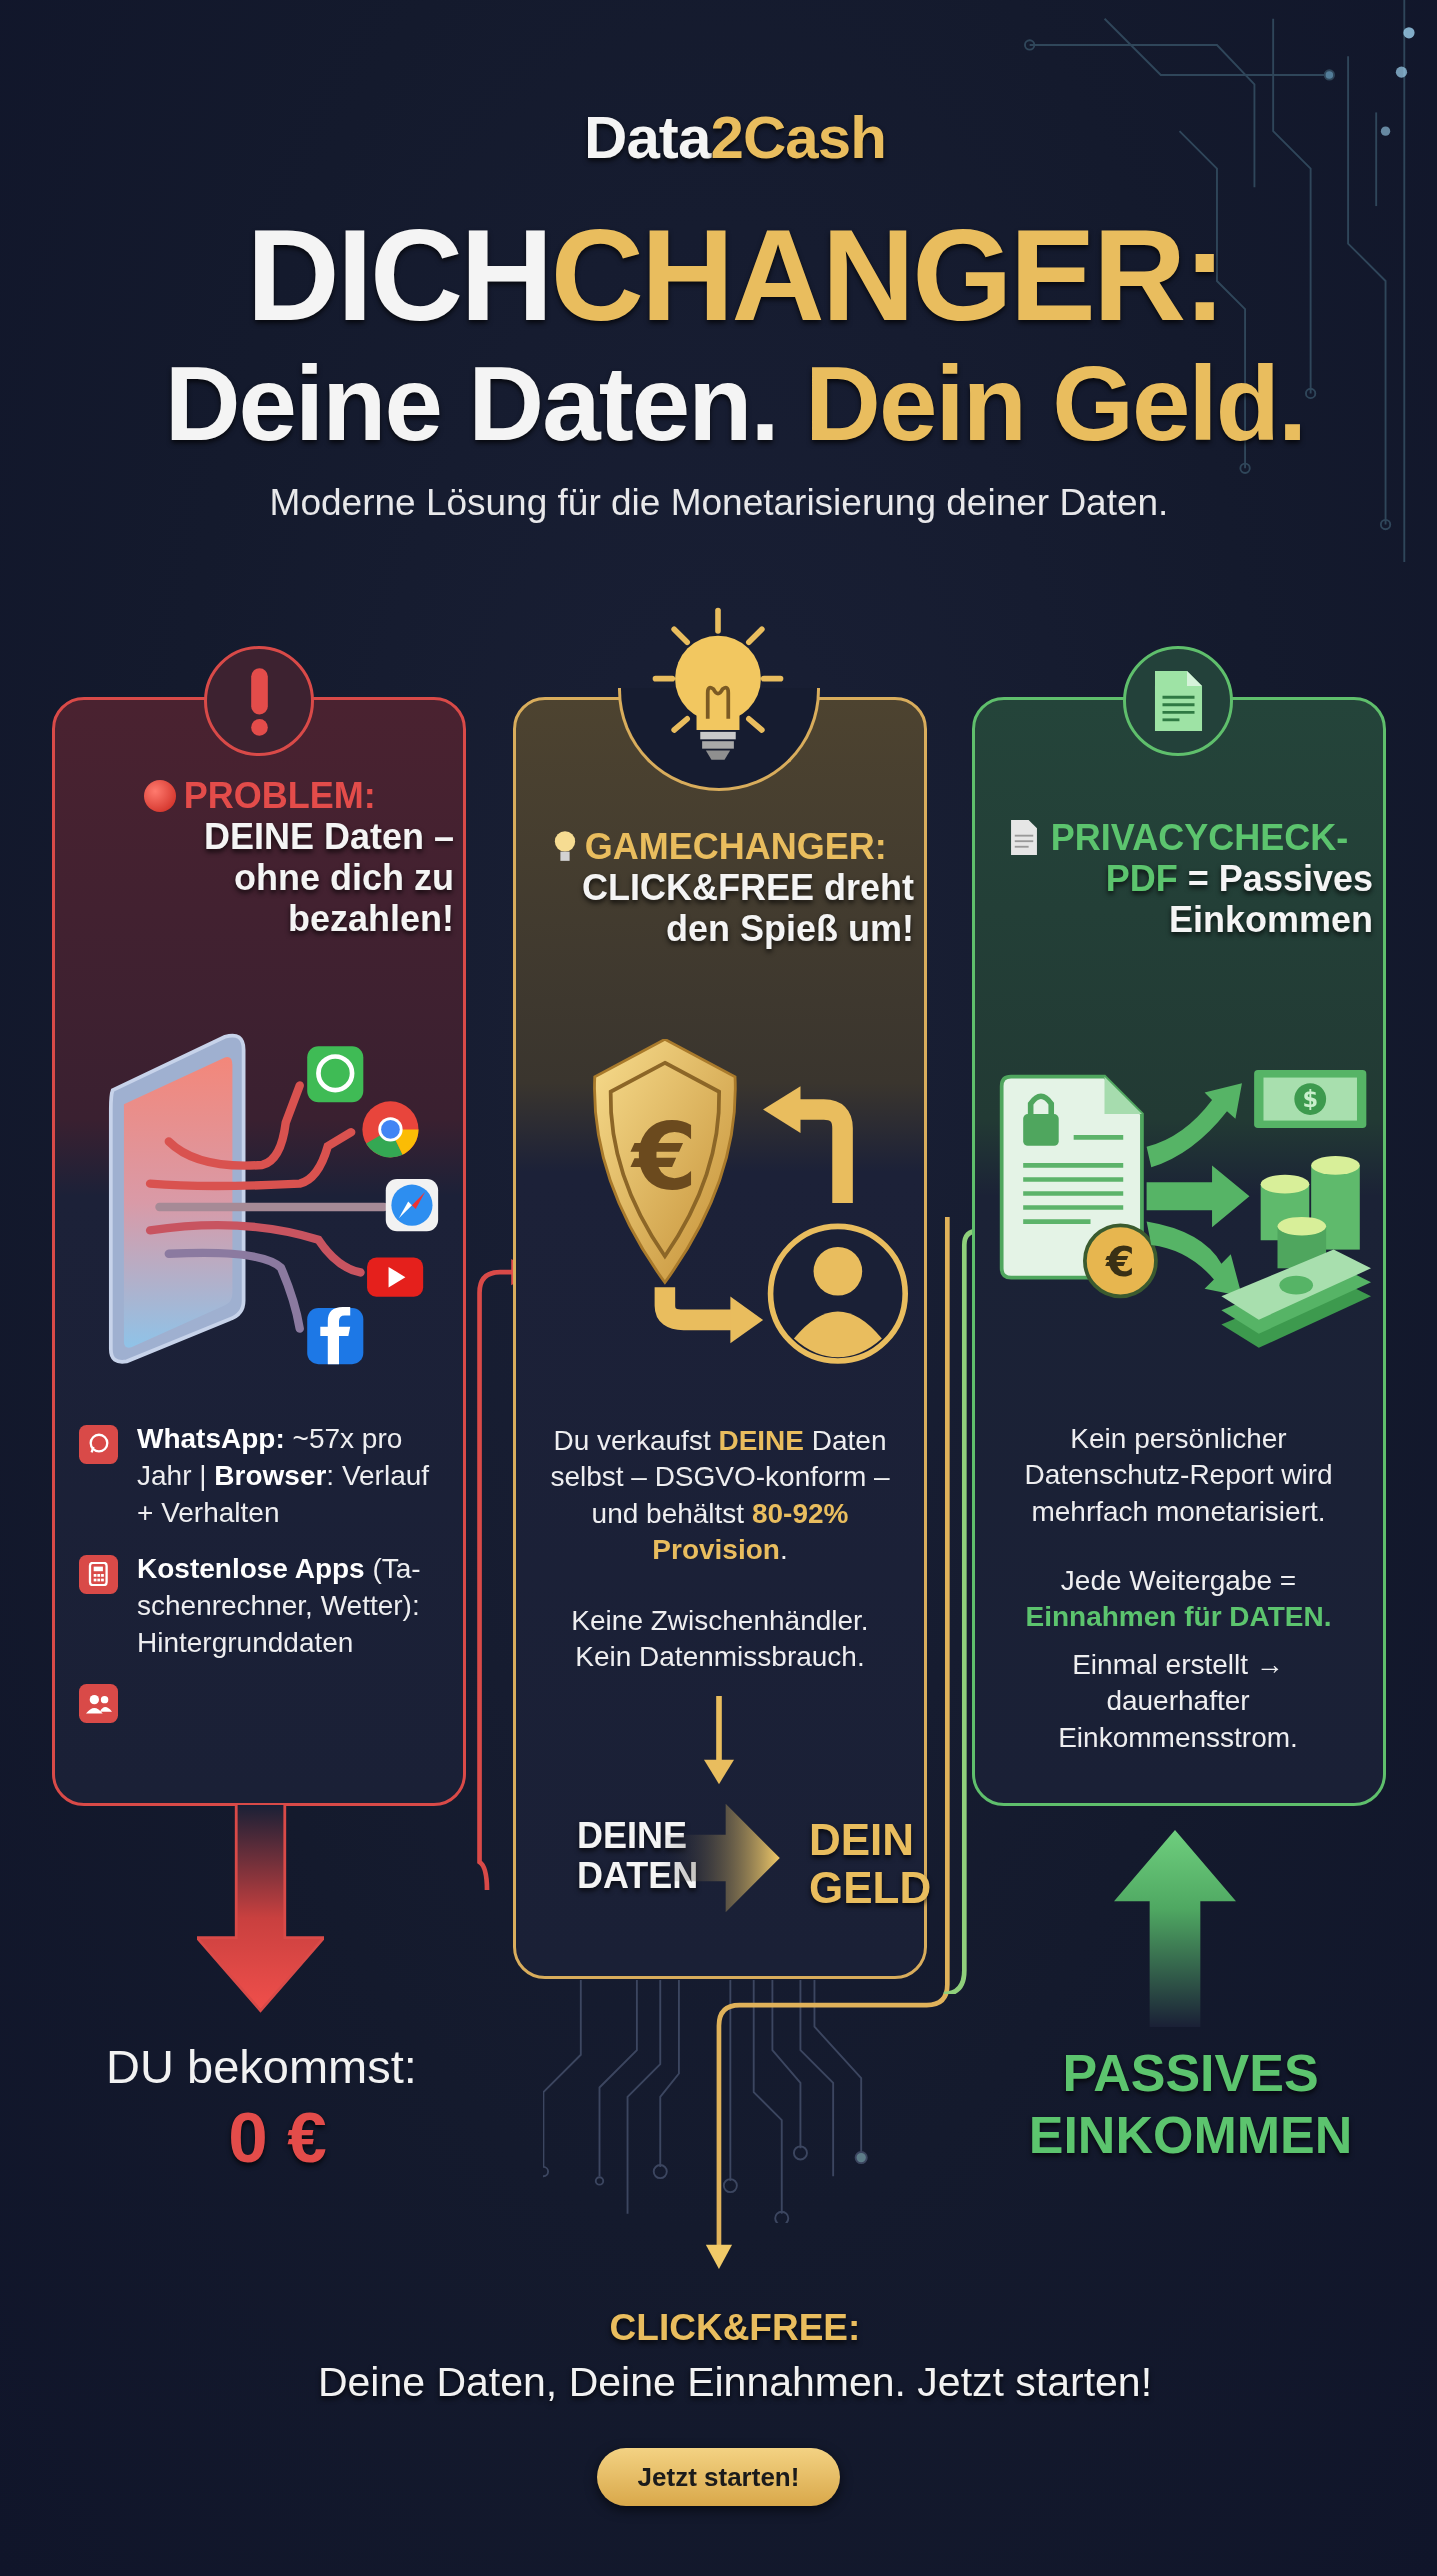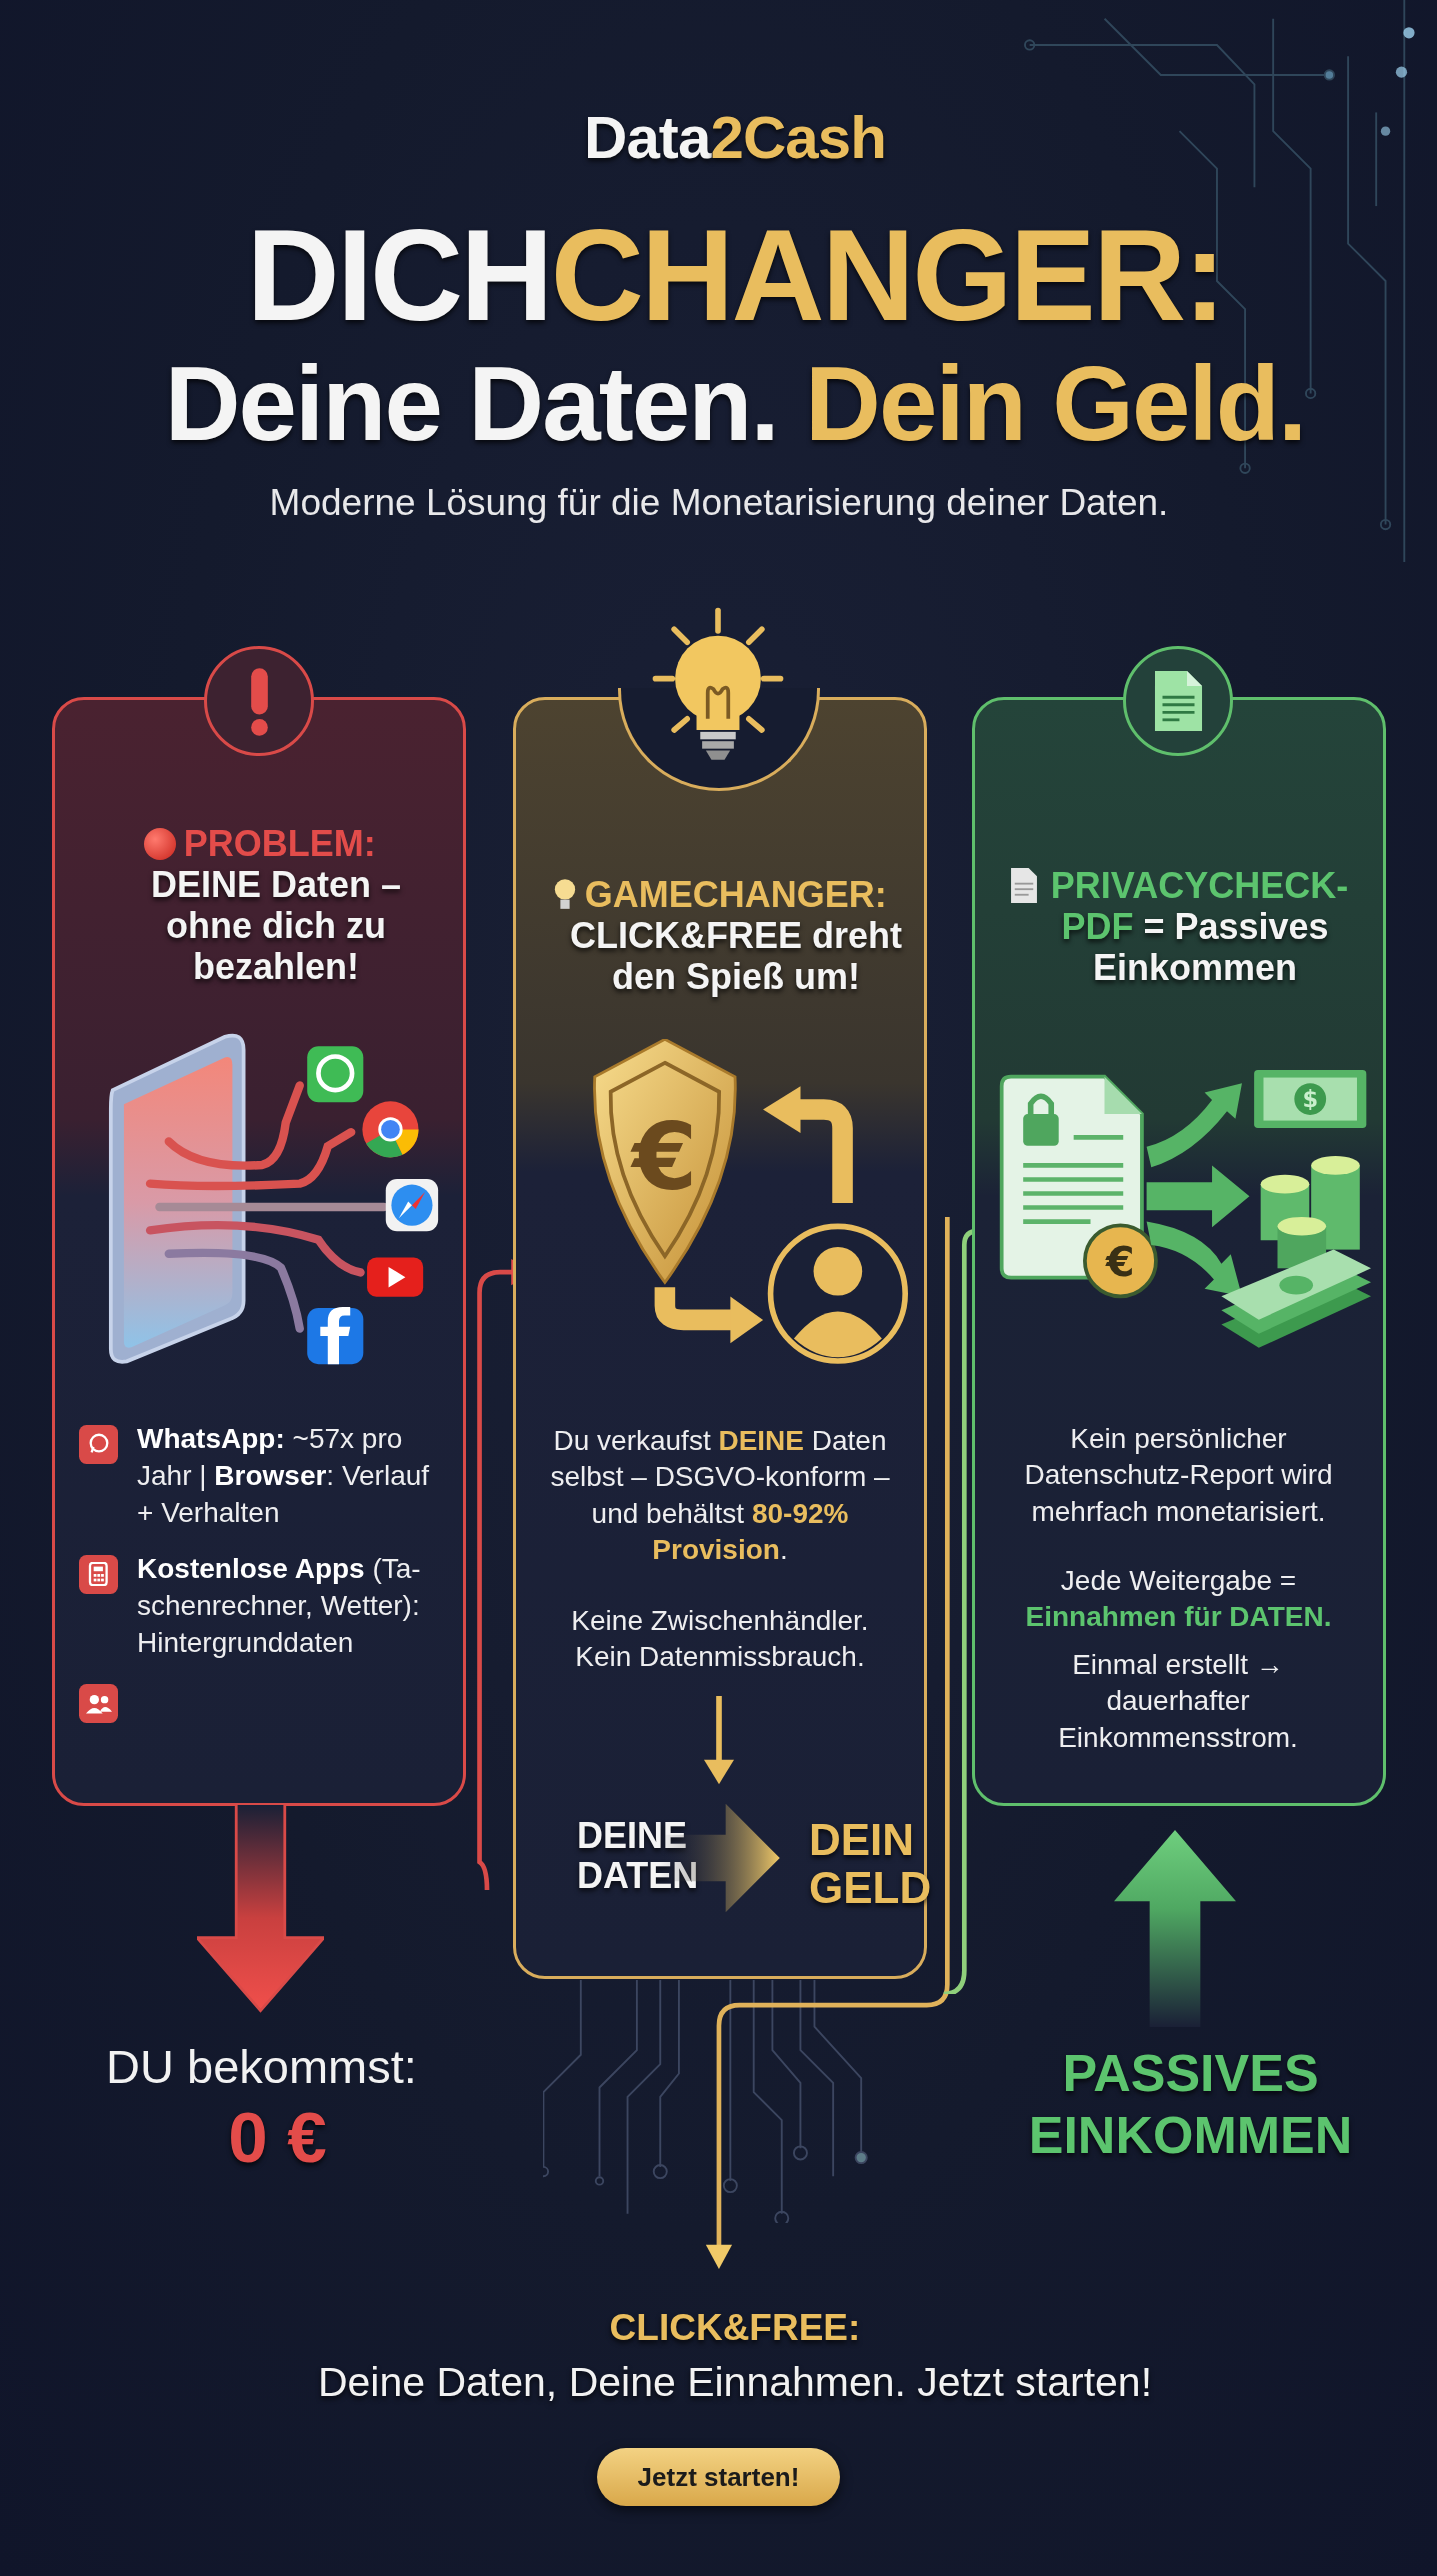--- a/index.html
+++ b/index.html
@@ -29,21 +29,21 @@
     background: linear-gradient(180deg, #4a2230 0%, #3a2030 38%, #1c2138 45%, #1a2036 100%); }
   .card-gold { left: 513px; top: 697px; width: 414px; height: 1282px; border: 3.7px solid #d9ad5c;
     background: linear-gradient(180deg, #4d4330 0%, #3a352e 30%, #1c2138 37%, #1a2036 100%); }
   .card-green { left: 972px; top: 697px; width: 414px; height: 1109px; border: 3.7px solid #5fbf6c;
     background: linear-gradient(180deg, #24443a 0%, #223a34 38%, #1b2236 45%, #1a2036 100%); }
 
   .badge-circle { width: 110px; height: 110px; border-radius: 50%; display: flex; align-items: center; justify-content: center; }
   .badge-red { left: 204px; top: 646px; border: 3.7px solid #d94a48; background: #3d2230; }
   .badge-green { left: 1123px; top: 646px; border: 3.7px solid #5fbf6c; background: #23413a; }
 
-  .card-title { text-align: center; font-weight: 700; line-height: 1.14; margin-top: 48px; }
+  .card-title { text-align: right; font-weight: 700; line-height: 1.14; }
   .card-body { text-align: center; color: #eeeef0; font-size: 28px; line-height: 1.3; }
 
   .bullet { display: flex; gap: 19px; align-items: flex-start; }
   .bullet-icon { flex: 0 0 39px; height: 39px; border-radius: 7.5px; background: #d94a48; display: flex; align-items: center; justify-content: center; margin-top: 3.7px; }
   .bullet-text { font-size: 28px; line-height: 1.32; color: #eeeef0; }
   .bullet-text b { font-weight: 700; color: #ffffff; }
 
   .cta-btn {
     left: 597px; top: 2448px; width: 243px; height: 58px; border-radius: 29px;
     background: linear-gradient(180deg, #f3d283 0%, #d9a84a 100%);

